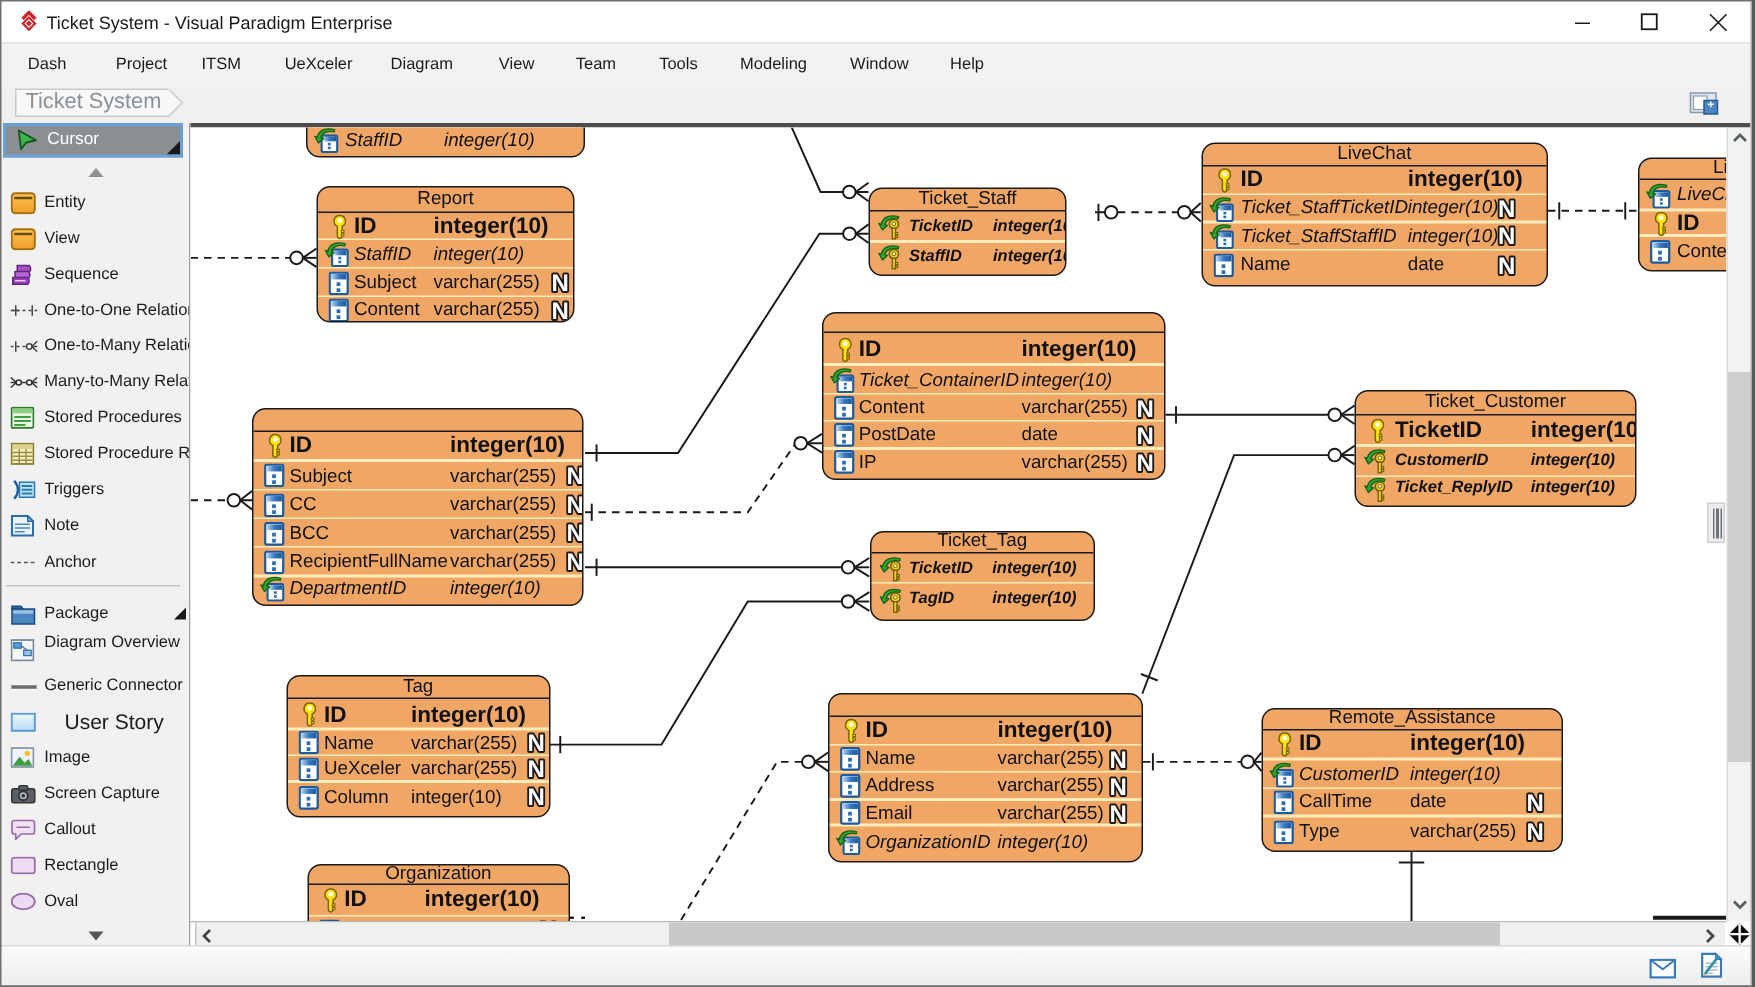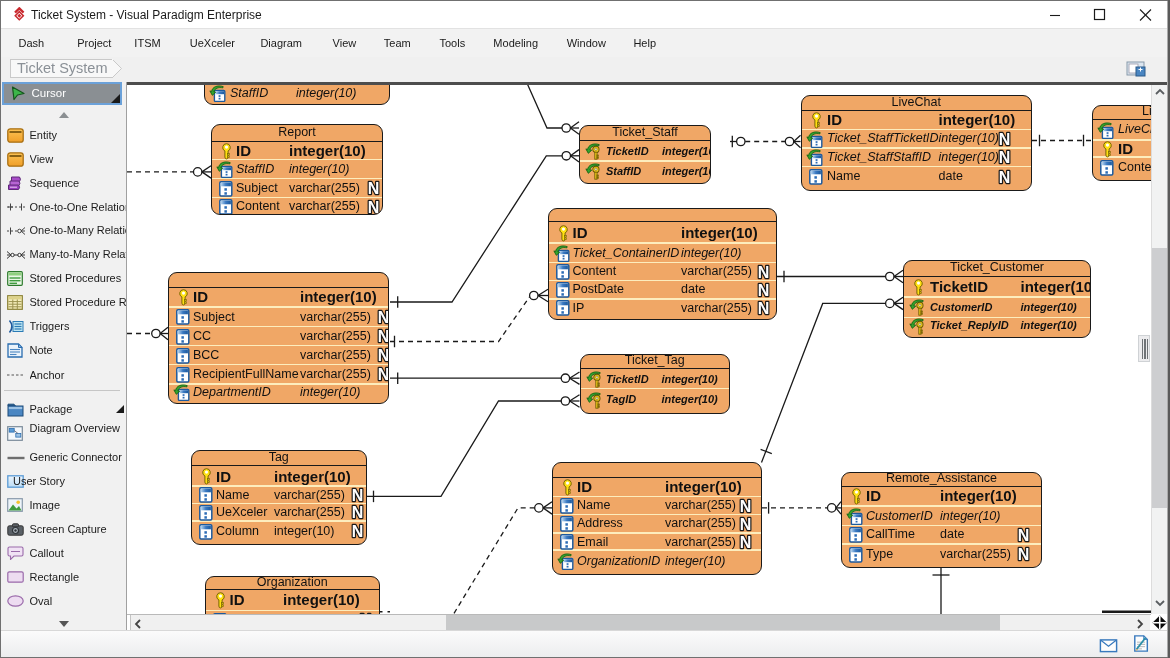--- a/index.html
+++ b/index.html
@@ -227,21 +227,21 @@
       <svg width="17" height="13" viewBox="0 0 17 13">
         <defs>
           <linearGradient id="usg" x1="0" y1="0" x2="0" y2="1">
             <stop offset="0" stop-color="#eef6fd"></stop>
             <stop offset="1" stop-color="#bcdcf5"></stop>
           </linearGradient>
         </defs>
         <rect x="0.8" y="0.8" width="15.4" height="11.4" fill="url(#usg)" stroke="#5b9bd5" stroke-width="1.3"></rect>
       </svg>
     </div>
-<div style="position:absolute;left:13px;top:389.8px;width:96px;height:18px;line-height:18px;font-size:11px;color:#1b1b1b;white-space:nowrap;overflow:hidden">User Story</div>
+<div style="position:absolute;left:43px;top:389.8px;width:96px;height:18px;line-height:18px;font-size:14px;color:#1b1b1b;white-space:nowrap;overflow:hidden">User Story</div>
 <div style="position:absolute;left:7px;top:414.8px;width:18px;height:17px;display:flex;align-items:center">
       <svg width="16" height="14" viewBox="0 0 16 14">
         <rect x="0.7" y="0.7" width="14.6" height="12.6" fill="#eef4fa" stroke="#8899aa" stroke-width="1.2"></rect>
         <circle cx="11.2" cy="4.3" r="1.8" fill="#f4c430"></circle>
         <path d="M1.5 12.5 L6 6.5 L9.5 10.5 L12 8 L14.5 12.5 z" fill="#3f9c3f"></path>
       </svg>
     </div>
 <div style="position:absolute;left:29.5px;top:413.8px;width:96px;height:18px;line-height:18px;font-size:11px;color:#1b1b1b;white-space:nowrap;overflow:hidden">Image</div>
 <div style="position:absolute;left:7px;top:438.6px;width:18px;height:17px;display:flex;align-items:center">
       <svg width="17" height="13" viewBox="0 0 17 13">

